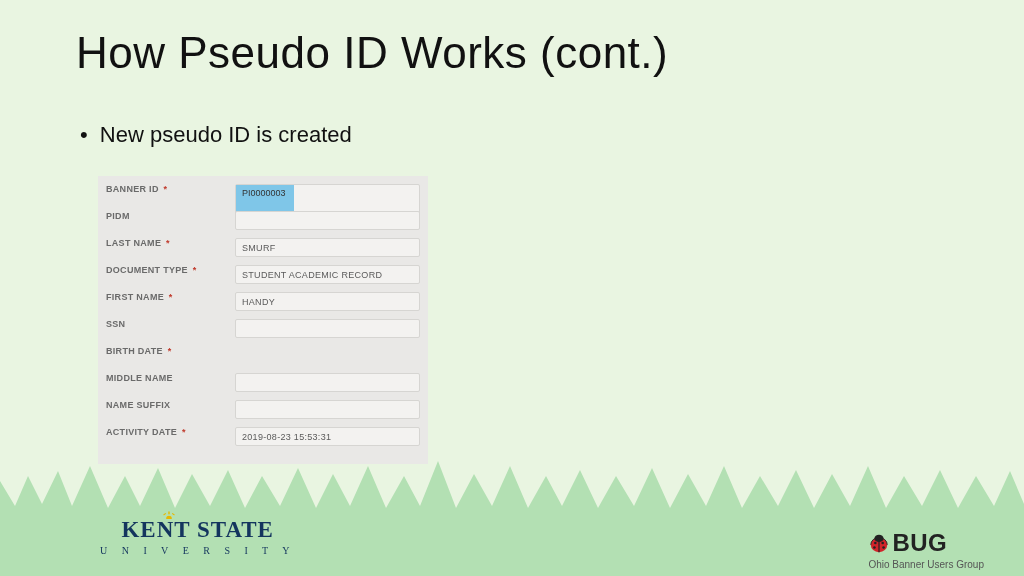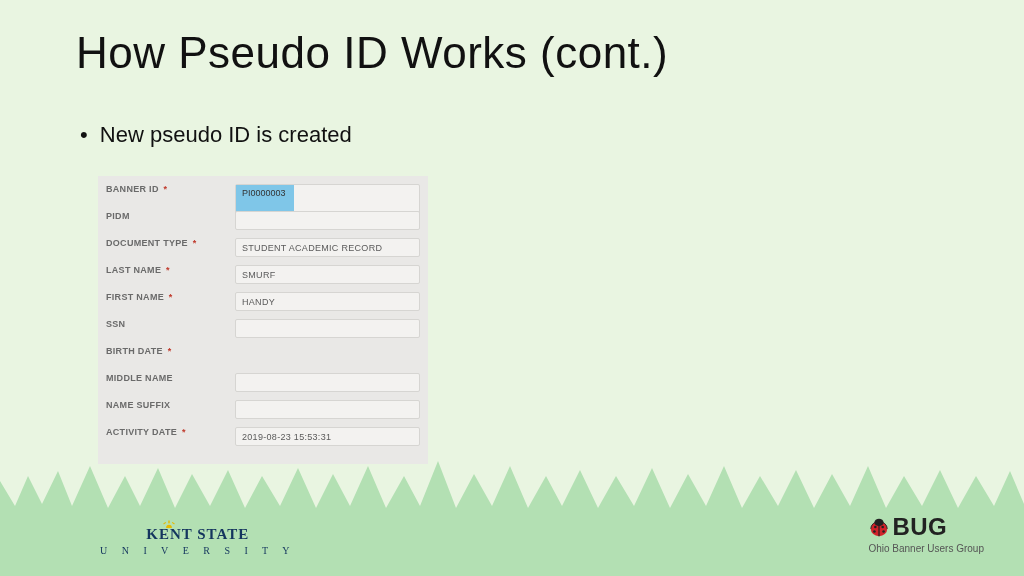--- a/index.html
+++ b/index.html
@@ -98,34 +98,34 @@
     left: 100px;
     bottom: 20px;
     text-align: center;
     color: #14355e;
     font-family: Georgia, "Times New Roman", serif;
   }
   .kent-logo .sun {
     position:absolute; top:-6px; left:62px; width:14px; height:8px;
   }
   .kent-logo .main {
-    font-size: 15px;
+    font-size: 23px;
     font-weight: 700;
     letter-spacing: 1px;
   }
   .kent-logo .sub {
     font-size: 10px;
     letter-spacing: 6px;
     margin-top: 2px;
   }
 
   .obug-logo {
     position: absolute;
     right: 40px;
-    bottom: 22px;
+    bottom: 6px;
     text-align: center;
     color: #222;
     font-family: Arial, sans-serif;
   }
   .obug-logo .top { display:flex; align-items:center; gap:2px; }
   .obug-logo .txt {
     font-size: 24px;
     font-weight: 800;
     letter-spacing: 0.5px;
   }
@@ -151,26 +151,26 @@
       <div class="flabel">BANNER ID<span class="req"> *</span></div>
       <div class="fval-wrap">
         <span class="sel-inner">PI0000003</span>
       </div>
     </div>
     <div class="row">
       <div class="flabel">PIDM</div>
       <div class="fval"></div>
     </div>
     <div class="row">
+      <div class="flabel">LAST NAME<span class="req"> *</span></div>
+      <div class="fval">SMURF</div>
+    </div>
+    <div class="row">
       <div class="flabel">DOCUMENT TYPE<span class="req"> *</span></div>
       <div class="fval">STUDENT ACADEMIC RECORD</div>
-    </div>
-    <div class="row">
-      <div class="flabel">LAST NAME<span class="req"> *</span></div>
-      <div class="fval">SMURF</div>
     </div>
     <div class="row">
       <div class="flabel">FIRST NAME<span class="req"> *</span></div>
       <div class="fval">HANDY</div>
     </div>
     <div class="row">
       <div class="flabel">SSN</div>
       <div class="fval"></div>
     </div>
     <div class="row">

